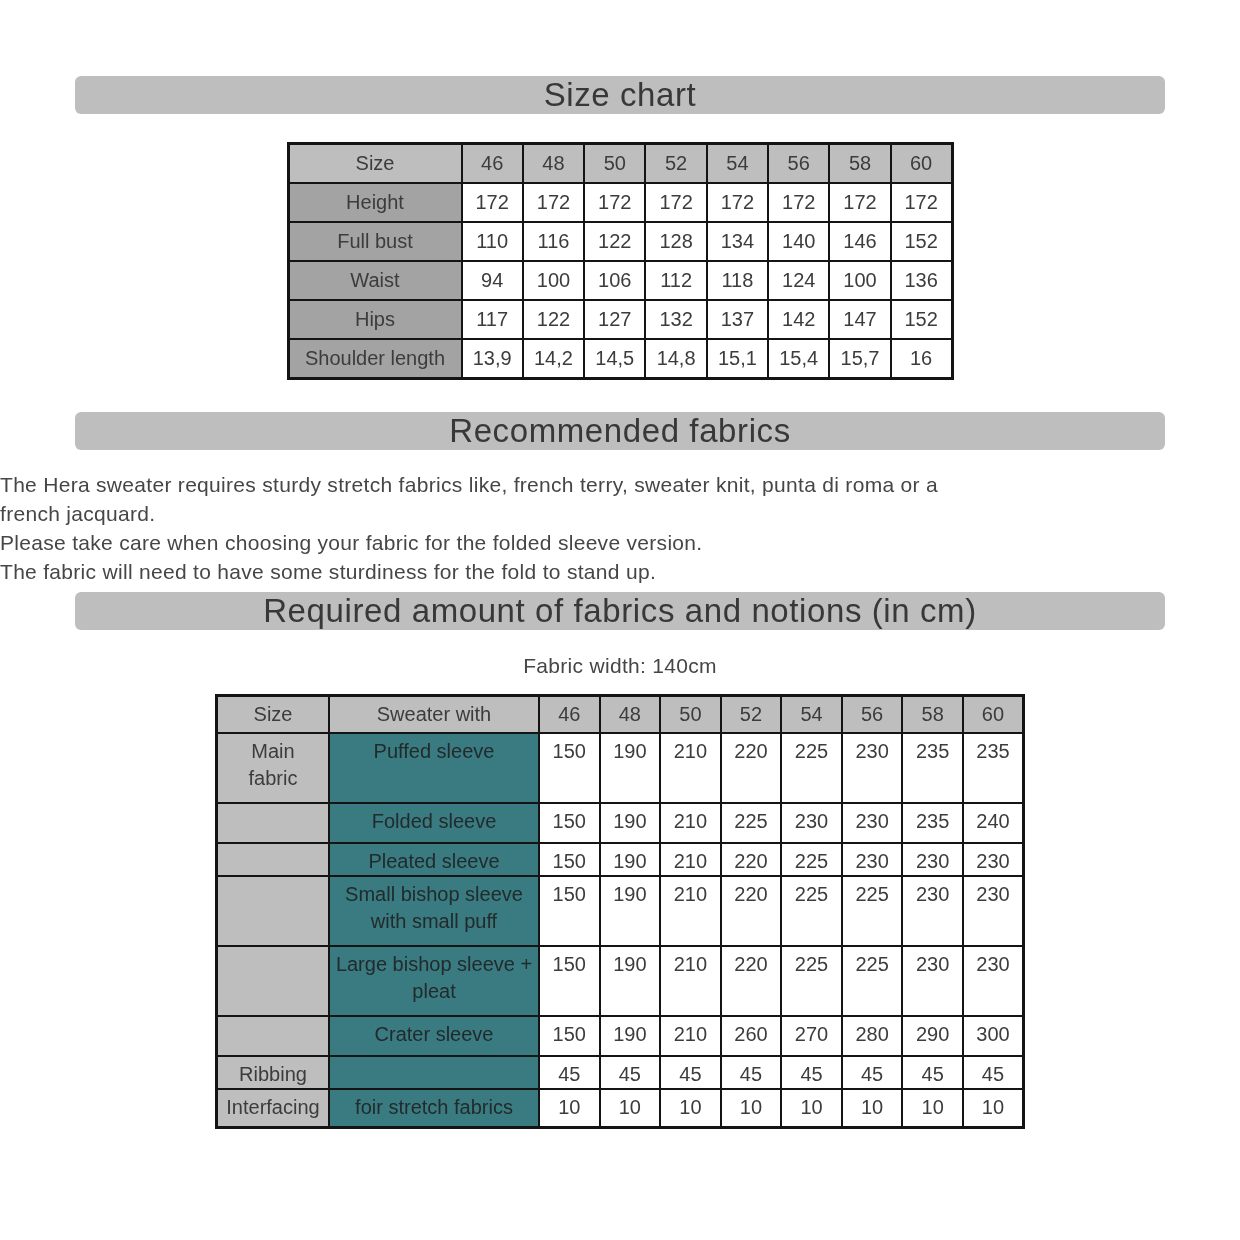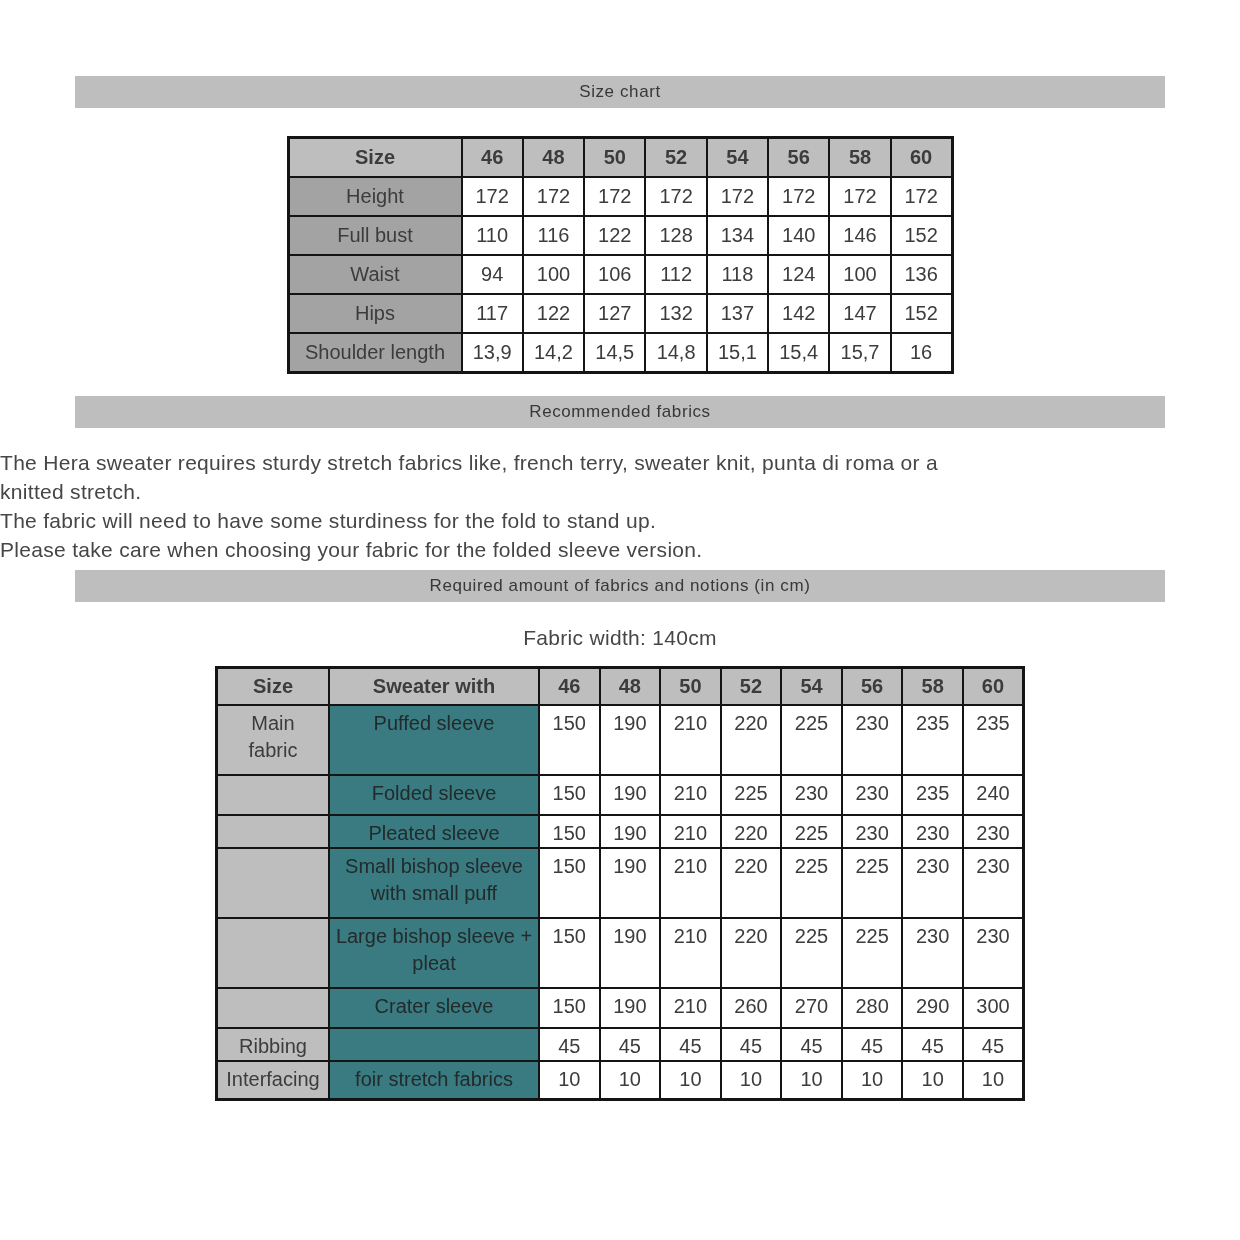--- a/index.html
+++ b/index.html
@@ -5,33 +5,33 @@
   html,body{margin:0;padding:0;}
   body{
     width:1240px;height:1240px;background:#ffffff;overflow:hidden;
     font-family:"Liberation Sans", sans-serif;
     font-weight:300;color:#3c3c3c;
   }
   .page{width:1240px;height:1240px;position:relative;}
 
   
   .bar{
-    width:1090px;height:32px;margin:0 auto;background:#bebebe;
+    width:1090px;height:38px;margin:0 auto;background:#bebebe;
     display:flex;align-items:center;justify-content:center;
-    font-size:17px;letter-spacing:.6px;color:#383838;
+    font-size:33px;letter-spacing:.6px;color:#383838;border-radius:6px;
   }
   .bar-size{margin-top:76px;}
-  .bar-fabrics{margin-top:22px;}
+  .bar-fabrics{margin-top:32px;}
   .bar-required{margin-top:6px;}
 
   
   table{border-collapse:collapse;margin:0 auto;table-layout:fixed;}
   td,th{border:2px solid #141414;text-align:center;font-weight:300;
         font-size:20px;color:#3c3c3c;overflow:hidden;}
-  th{font-weight:700;}
+  th{font-weight:400;}
 
   
   .t1{width:667px;margin-top:28px;border:3px solid #141414;}
   .t1 th,.t1 td{height:37px;vertical-align:middle;padding:0 2px;}
   .t1 th{background:#bebebe;}
   .t1 td.lbl{background:#a3a3a3;}
   .t1 th:first-child{width:167px;}
 
   
   .para{margin-top:20px;text-align:left;font-size:21px;line-height:29px;
@@ -138,23 +138,23 @@
         </tr>
       </tbody>
     </table>
 
   <div class="bar bar-fabrics">
     <span>Recommended fabrics</span>
   </div>
 
   <div class="para">
       <div>The Hera sweater requires sturdy stretch fabrics like, french terry, sweater knit, punta di roma or a</div>
-      <div>knitted stretch.</div>
+      <div>french jacquard.</div>
+      <div>Please take care when choosing your fabric for the folded sleeve version.</div>
       <div>The fabric will need to have some sturdiness for the fold to stand up.</div>
-      <div>Please take care when choosing your fabric for the folded sleeve version.</div>
     </div>
 
   <div class="bar bar-required">
     <span>Required amount of fabrics and notions (in cm)</span>
   </div>
 
   <div class="fabric-note">Fabric width: 140cm</div>
 
   <table class="t2">
       <thead>

